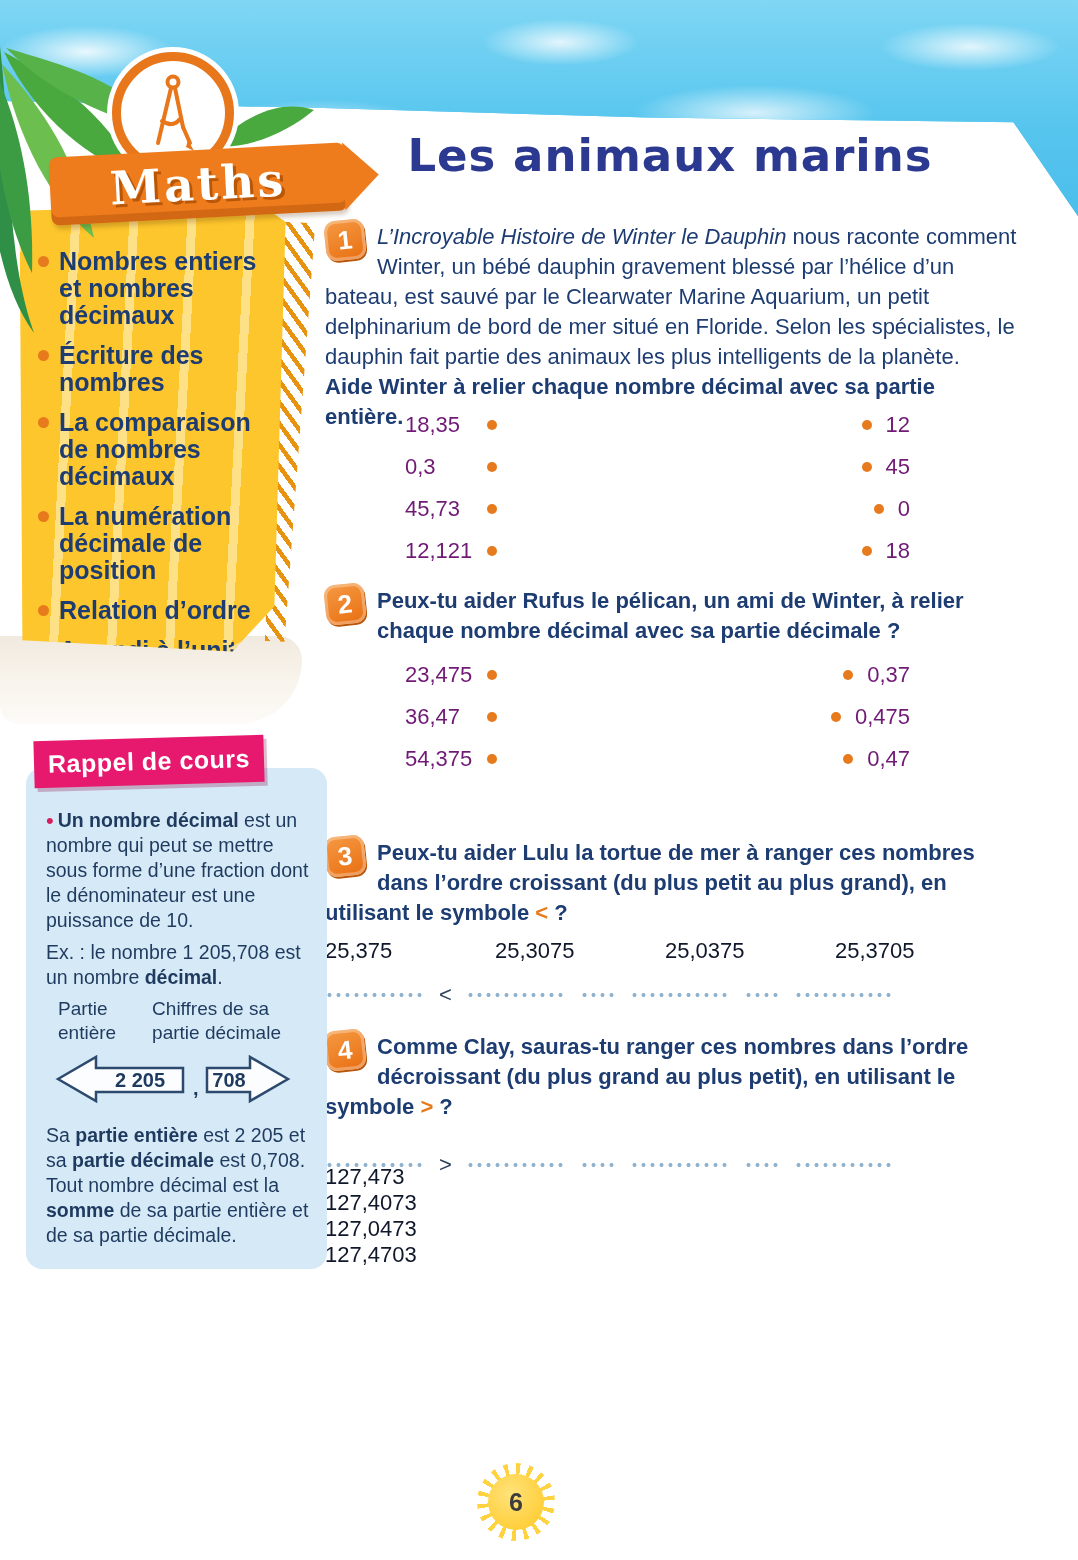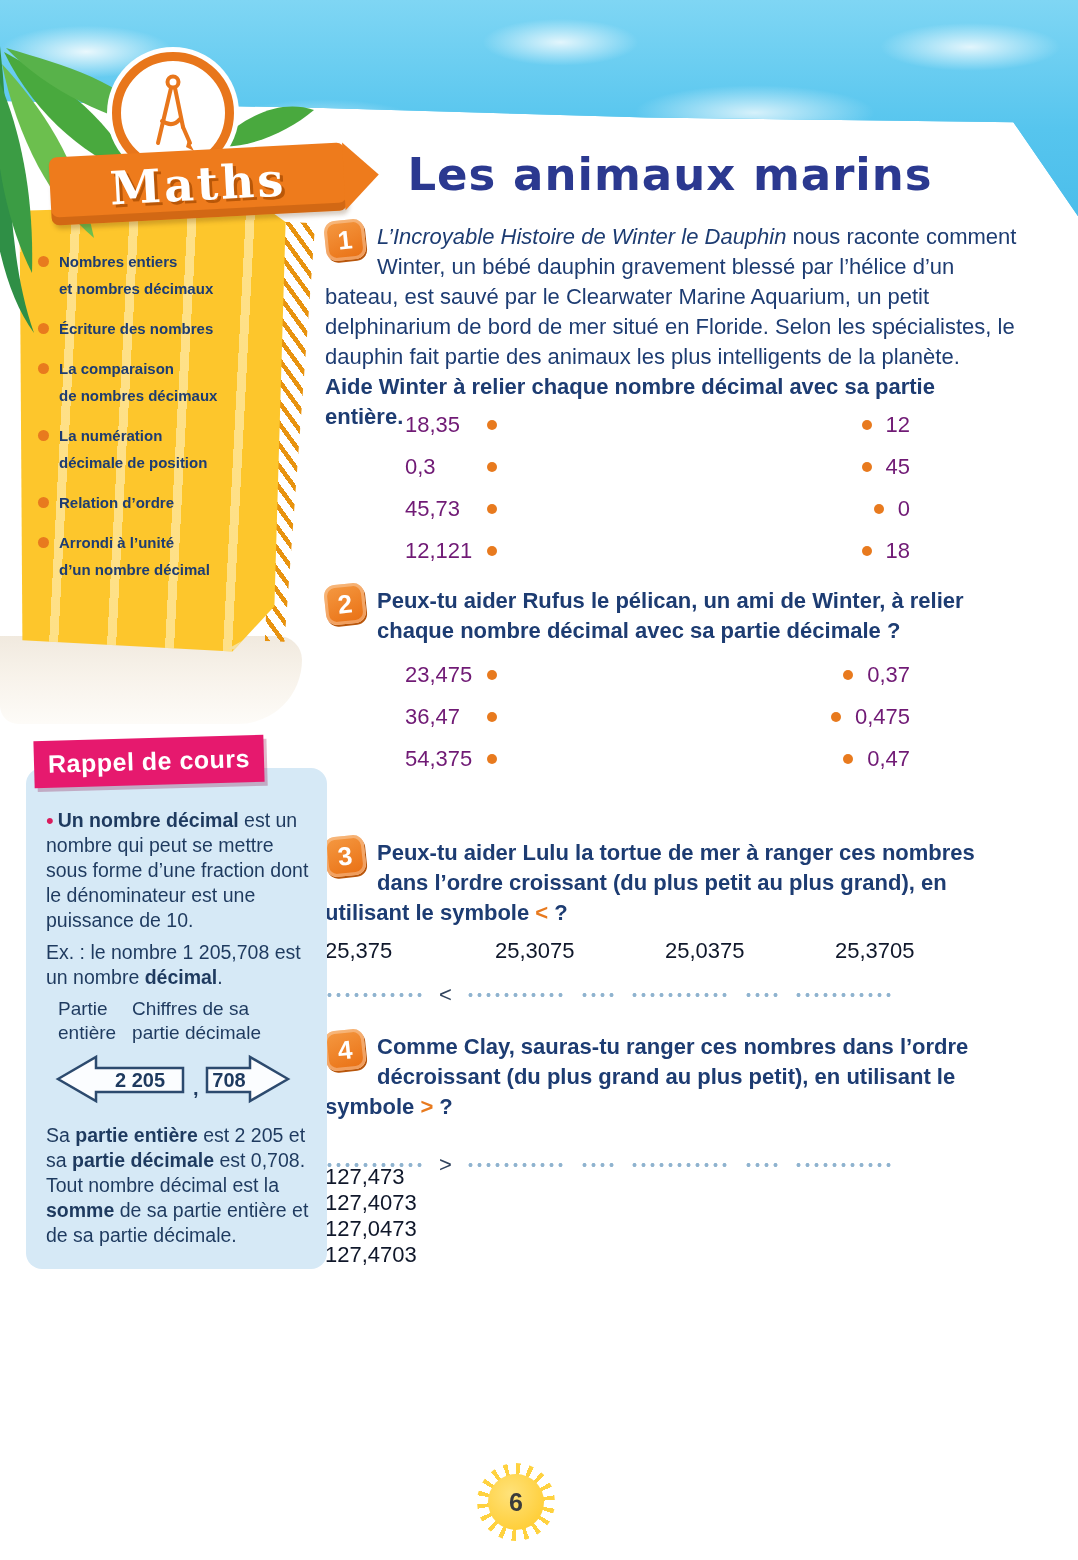--- a/index.html
+++ b/index.html
@@ -64,21 +64,21 @@
   }
   .hatch{
     position:absolute;left:272px;top:222px;width:36px;height:420px;z-index:2;
     background:repeating-linear-gradient(52deg,#e8930f 0 4.5px, rgba(255,255,255,0) 4.5px 12.5px);
     clip-path:polygon(0 0,100% 0,55% 100%,0 100%);
     transform:rotate(2deg);
   }
   .topics{position:relative;padding:44px 18px 0 24px;}
   .topic{display:flex;gap:10px;margin-bottom:13px;}
   .topic .bullet{flex:0 0 auto;width:11px;height:11px;border-radius:50%;background:#e87a1e;margin-top:8px;}
-  .topic-text{font-weight:bold;font-size:15px;line-height:27px;color:#1d3c72;}
+  .topic-text{font-weight:bold;font-size:25px;line-height:27px;color:#1d3c72;}
   .tline{display:block;}
   
   .sand{
     position:absolute;left:0;top:636px;width:302px;height:88px;z-index:1;
     background:linear-gradient(180deg,#efe7db 0%,#f7f1e8 45%,#fdfbf7 100%);
     border-radius:0 26px 70px 20px;opacity:.9;
   }
   
   .rappel-box{
     position:absolute;left:26px;top:768px;width:301px;min-height:462px;background:#d6e9f6;
@@ -87,27 +87,27 @@
   .rappel-banner{
     position:absolute;left:34px;top:738px;width:230px;height:47px;background:#e6196e;z-index:3;
     transform:rotate(-1.6deg);display:flex;align-items:center;justify-content:center;
     box-shadow:3px 4px 0 rgba(140,10,70,.28);
   }
   .rappel-banner .label{font-weight:bold;font-size:25px;color:#ffffff;letter-spacing:.5px;}
   .rappel-content{padding:40px 16px 14px 20px;font-size:19.5px;line-height:25px;color:#1e3a5f;}
   .rappel-content p{margin:0 0 7px 0;}
   .rbullet{color:#d91c5c;font-size:22px;vertical-align:-1px;margin-right:4px;}
   .rb{font-weight:bold;}
-  .labels-row{display:flex;gap:16px;margin:2px 0 2px 12px;font-size:19px;line-height:24px;}
+  .labels-row{display:flex;gap:36px;margin:2px 0 2px 12px;font-size:19px;line-height:24px;}
   .labels-row .lab span{display:block;}
   .arrows-wrap{margin:2px 0 6px 4px;}
   .atext{font-family:"Liberation Sans",sans-serif;font-size:20px;font-weight:bold;fill:#1e3a5f;}
   
   .page-title{
-    position:absolute;left:330px;top:148px;width:680px;text-align:center;z-index:2;
+    position:absolute;left:330px;top:129px;width:680px;text-align:center;z-index:2;
     font-family:"DejaVu Sans",sans-serif;font-weight:bold;font-size:45px;letter-spacing:1px;color:#2b3990;
   }
   .exercise{position:absolute;left:325px;width:692px;font-size:22px;line-height:30px;color:#1d3c72;}
   .badge{
     float:left;width:40px;height:40px;margin:-2px 12px 2px 0;border-radius:11px;
     background:linear-gradient(160deg,#f59a43,#e96f12);transform:rotate(-6deg);
     box-shadow:inset 0 0 0 3px rgba(255,255,255,.3), 1px 2px 0 #b9560b;
     display:flex;align-items:center;justify-content:center;
     color:#fff;font-weight:bold;font-size:26px;
   }

